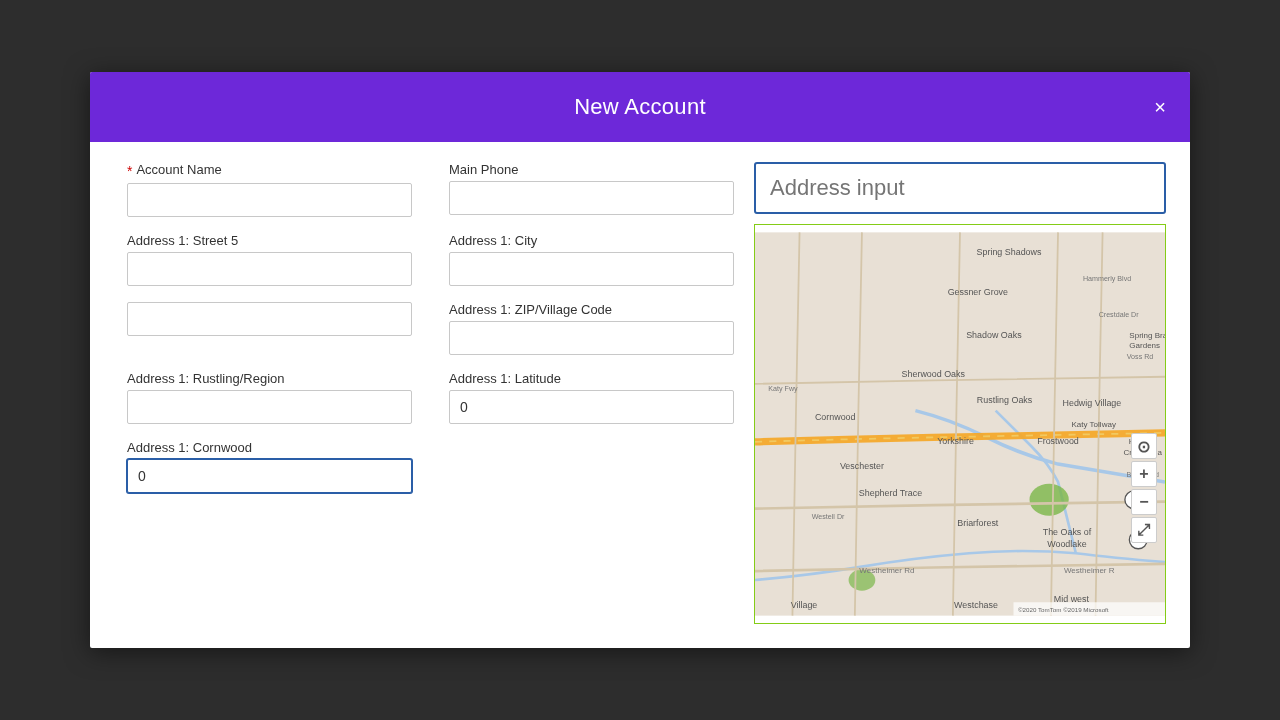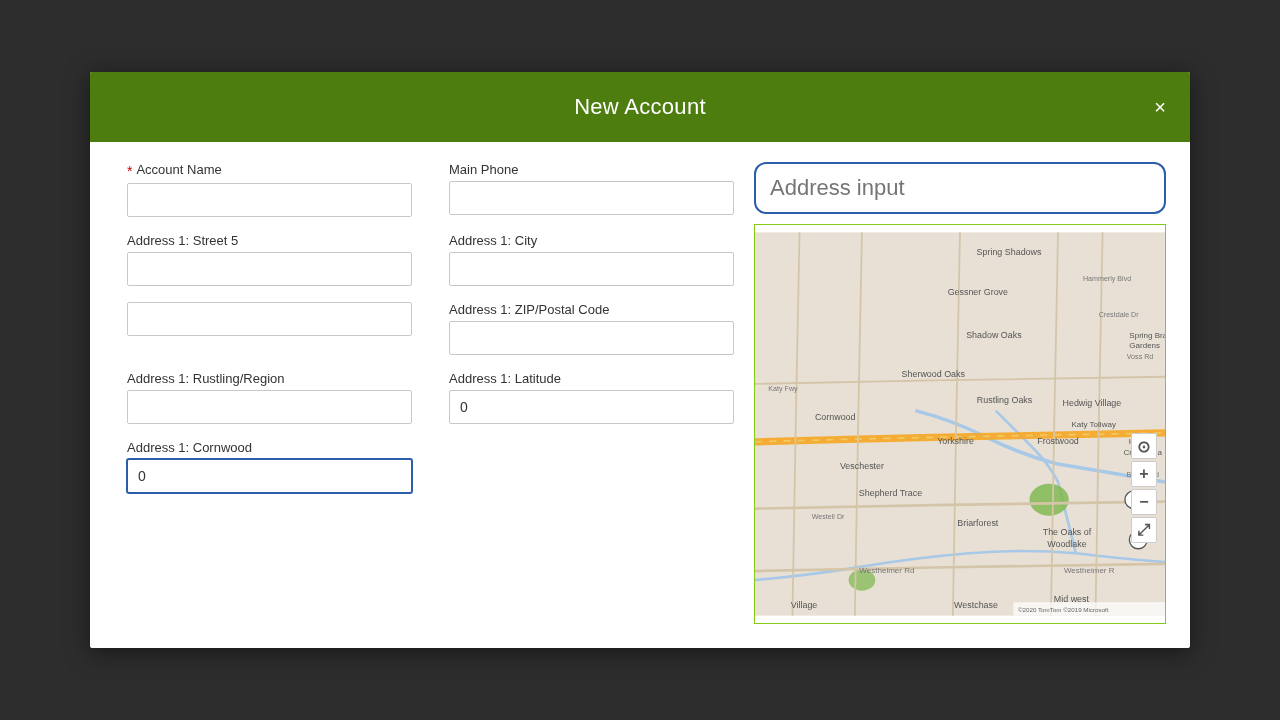--- a/index.html
+++ b/index.html
@@ -14,21 +14,21 @@
     }
     .modal-overlay {
       position: relative;
       width: 1100px;
       background: #fff;
       border-radius: 2px;
       box-shadow: 0 4px 24px rgba(0,0,0,0.5);
       overflow: hidden;
     }
     .modal-header {
-      background: #4d7c0f;
+      background: #6d28d9;
       padding: 22px 20px;
       text-align: center;
       position: relative;
     }
     .modal-title {
       color: #fff;
       font-size: 22px;
       font-weight: 500;
       letter-spacing: 0.3px;
     }
@@ -91,21 +91,21 @@
       box-shadow: 0 0 0 1px #2a5ea7;
     }
     .map-section {
       flex: 1;
       display: flex;
       flex-direction: column;
       gap: 10px;
     }
     .address-input-box {
       border: 2px solid #2a5ea7;
-      border-radius: 12px;
+      border-radius: 3px;
       padding: 10px 14px;
       font-size: 22px;
       color: #bbb;
       background: #fff;
       outline: none;
       width: 100%;
       height: 52px;
     }
     .map-container {
       flex: 1;
@@ -173,21 +173,21 @@
       <div class="field-group">
         <label class="field-label">Address 1: City</label>
         <input type="text" class="field-input" value="" style="">
       </div>
 
       <div class="field-group">
         <input type="text" class="field-input" value="" style="">
       </div>
 
       <div class="field-group">
-        <label class="field-label">Address 1: ZIP/Postal Code</label>
+        <label class="field-label">Address 1: ZIP/Village Code</label>
         <input type="text" class="field-input" value="" style="">
       </div>
 
       <div class="field-group">
         <label class="field-label">Address 1: Rustling/Region</label>
         <input type="text" class="field-input" value="" style="">
       </div>
 
       <div class="field-group">
         <label class="field-label">Address 1: Latitude</label>

